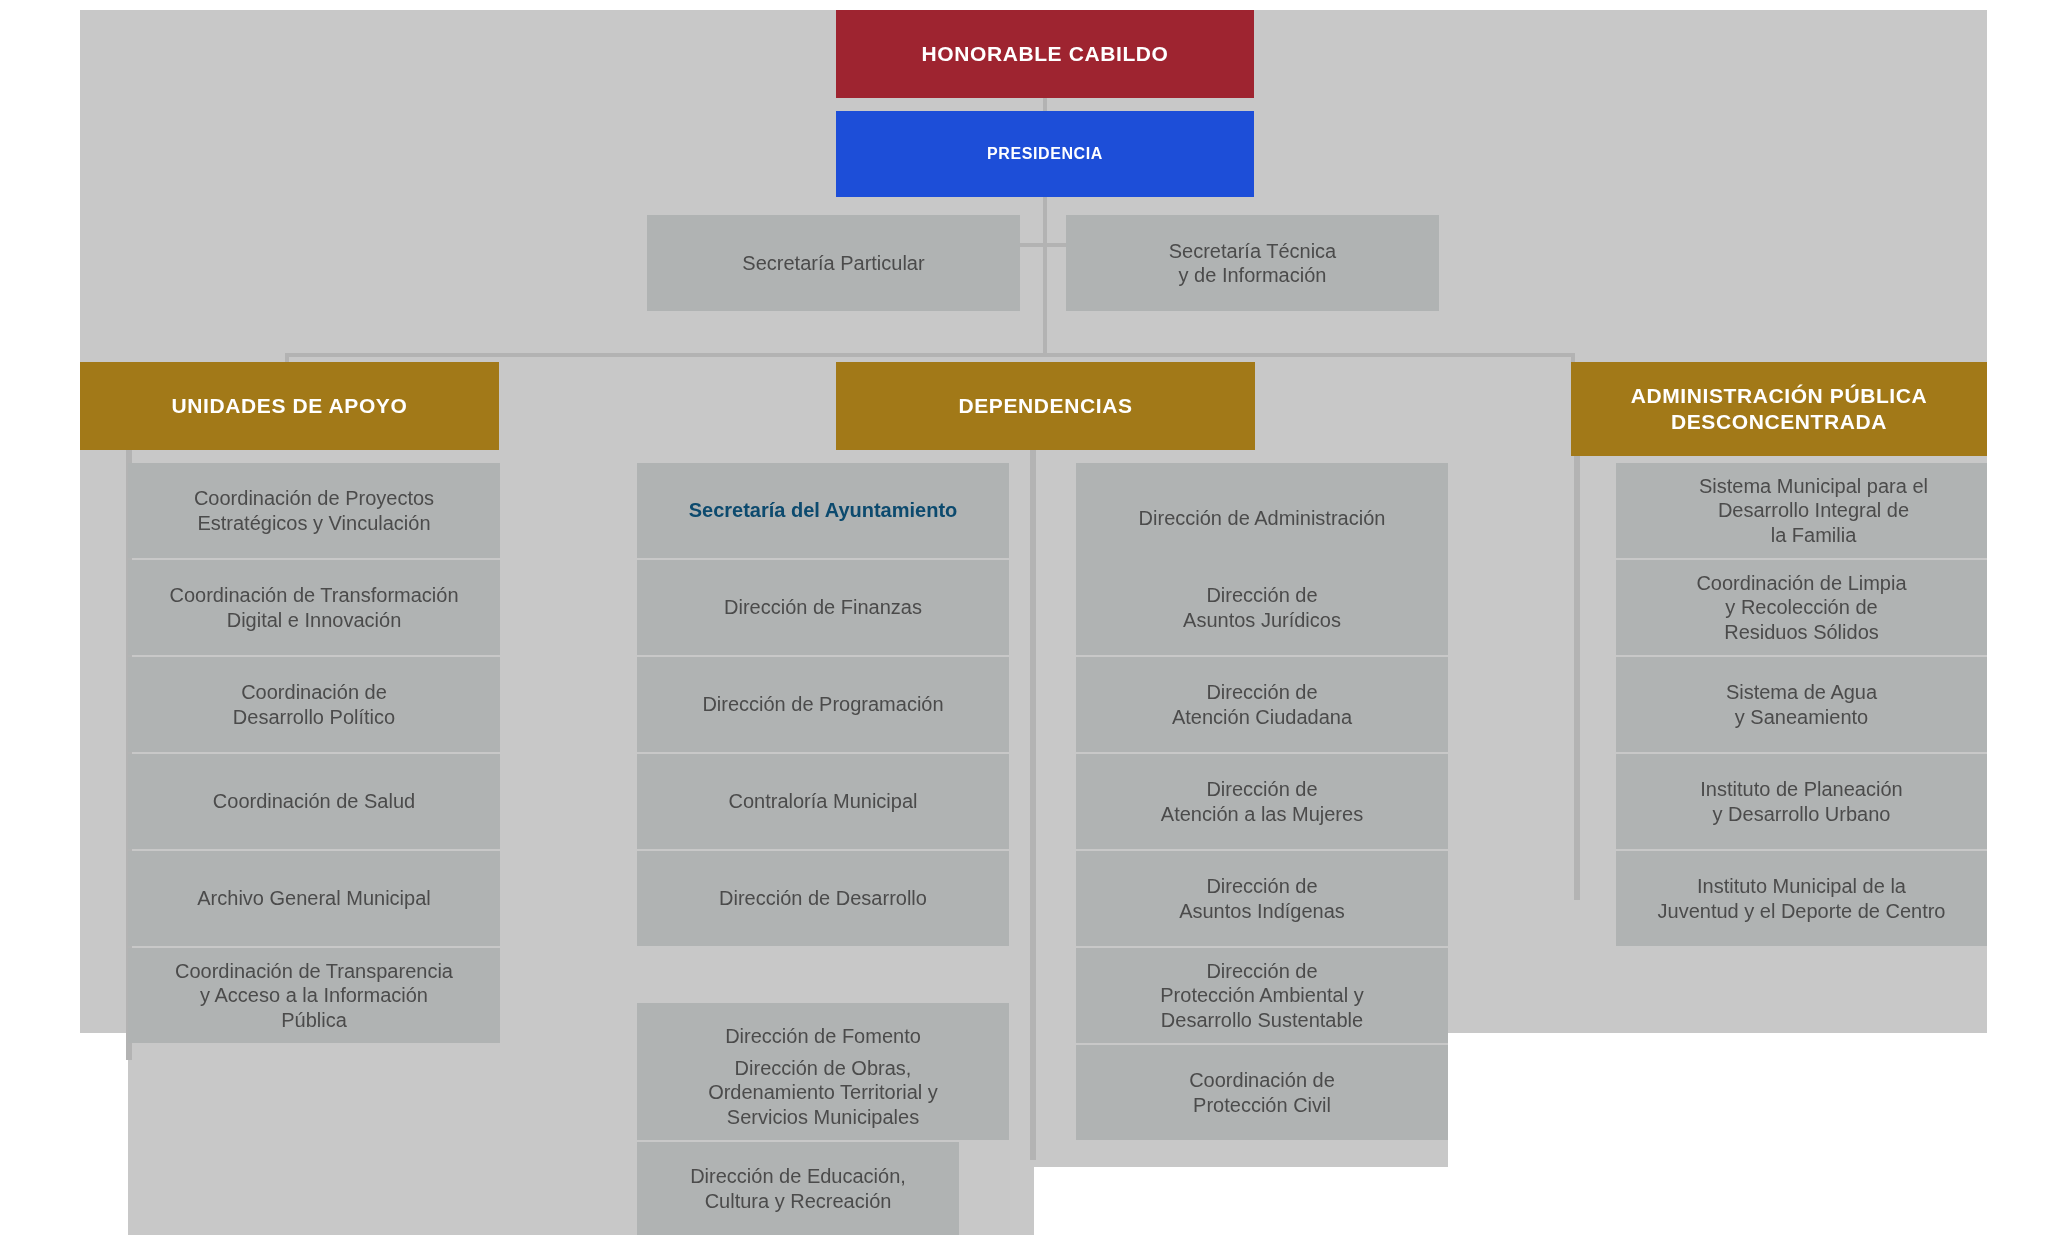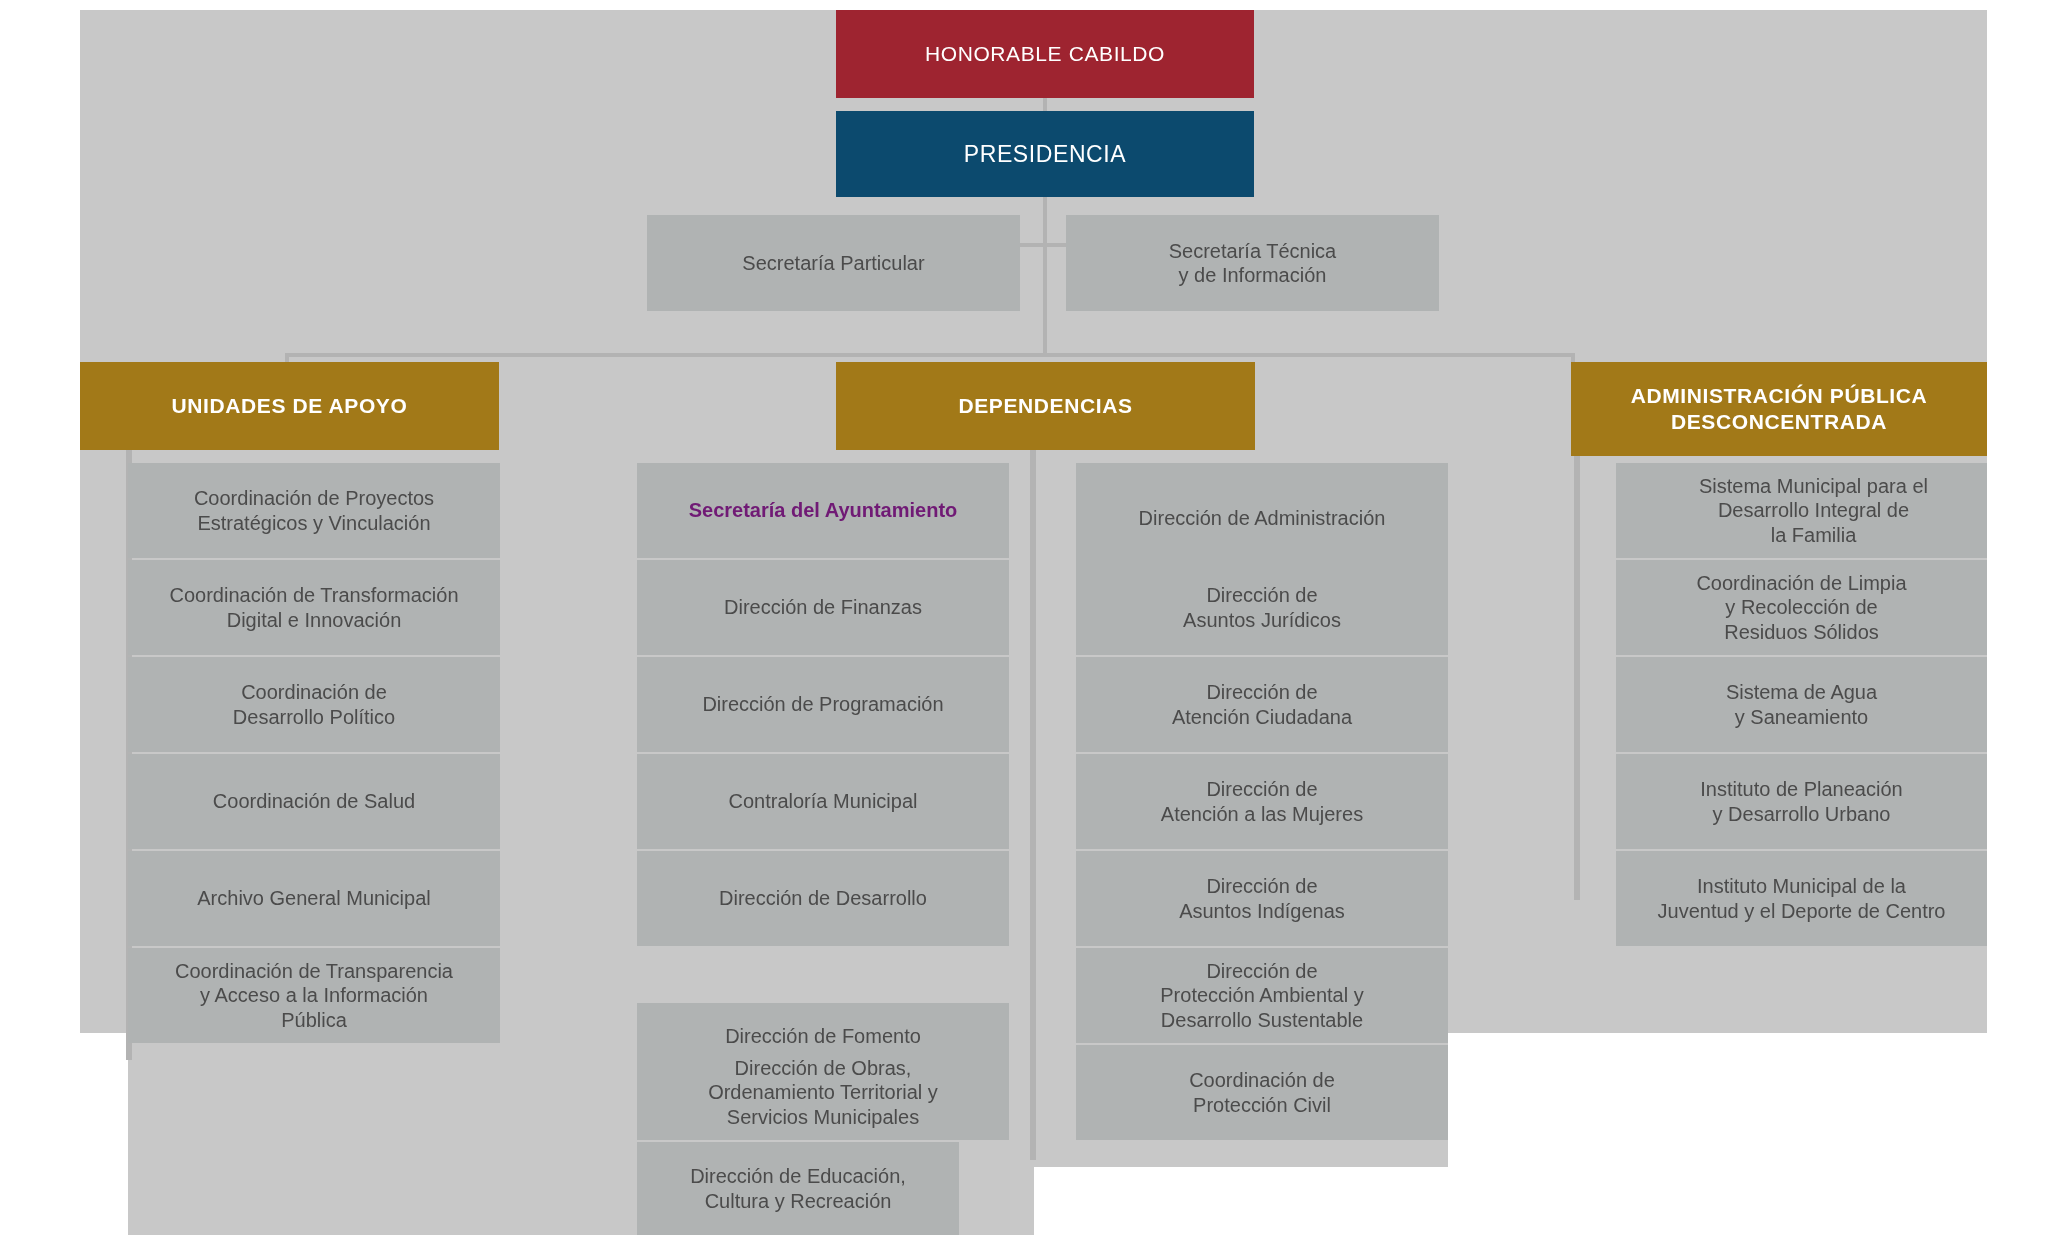--- a/index.html
+++ b/index.html
@@ -42,35 +42,35 @@
     box-sizing: border-box;
     display: flex;
     align-items: center;
     justify-content: center;
     text-align: center;
     line-height: 1.22;
   }
 
   .node-top {
     color: #ffffff;
-    font-weight: normal;
+    font-weight: bold;
     letter-spacing: 0.6px;
     justify-content: center;
   }
   .node.cabildo     { background: #9e2430; font-size: 21px; }
-  .node.presidencia { background: #0c4a6e; font-size: 23px; }
+  .node.presidencia { background: #1d4ed8; font-size: 16px; }
   .node.section     { background: #a27918; color:#ffffff; font-weight: bold; font-size: 21px; letter-spacing: 0.6px; }
 
   .node.leaf {
     background: #b0b3b3;
     color: #4b4b4b;
     font-size: 20px;
     font-weight: normal;
   }
-  .node.leaf.bold { font-weight: bold; color: #701a75; align-items: center; }
+  .node.leaf.bold { font-weight: bold; color: #0c4a6e; align-items: center; }
 
   .node span { display: block; padding: 0 10px; }
 </style>
 </head>
 <body>
 
 <div id="stage">
 
   <div class="bg-panel" id="bg-main"></div>
   <div class="bg-panel" id="bg-left-ext"></div>

